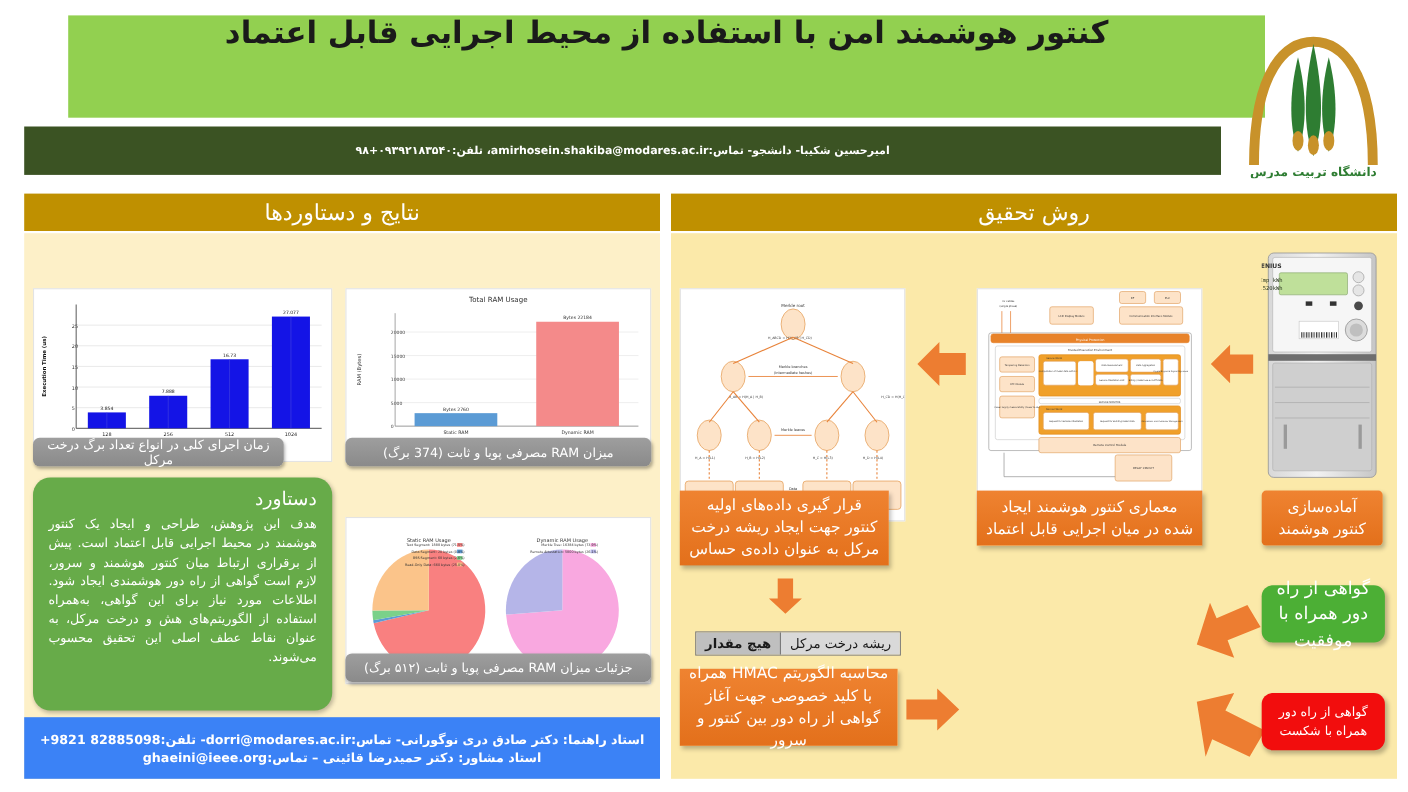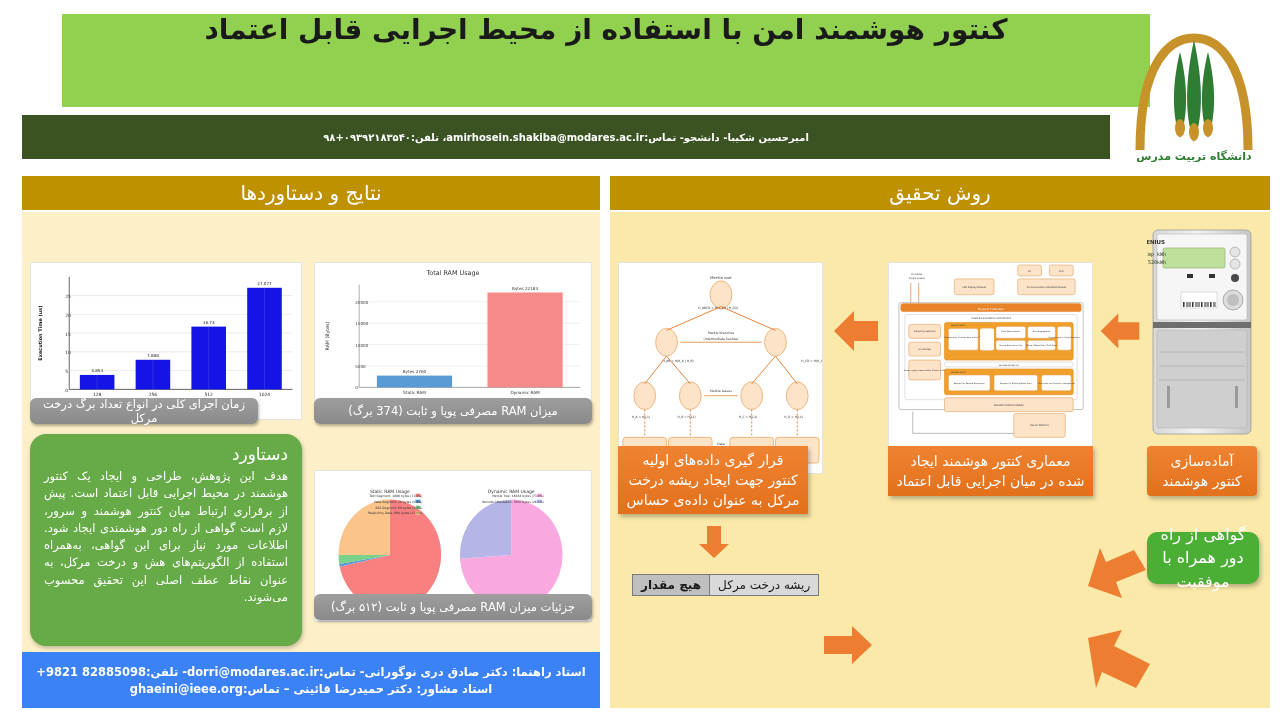--- a/index.html
+++ b/index.html
@@ -451,35 +451,37 @@
       <svg viewBox="0 0 34 36" width="34" height="36">
         <path d="M10 2 L24 2 L24 20 L32 20 L17 34 L2 20 L10 20 Z" fill="#ed7d31"></path>
       </svg>
     </div>
 
     <div class="kv-table" style="left:22px; top:362px;">
       <span class="k">ریشه درخت مرکل</span>
       <span class="v">هیچ مقدار</span>
     </div>
 
+    <div class="orange-box" style="left:8px; top:396px; width:198px; height:70px;">محاسبه الگوریتم HMAC همراه با کلید خصوصی جهت آغاز گواهی از راه دور بین کنتور و سرور</div>
 
     <div class="arrow" style="left:212px; top:412px; width:52px; height:42px;">
       <svg viewBox="0 0 52 42" width="52" height="42">
         <path d="M2 12 L30 12 L30 2 L50 21 L30 40 L30 30 L2 30 Z" fill="#ed7d31"></path>
       </svg>
     </div>
 
 
     <div class="arrow" style="left:474px; top:336px; width:66px; height:56px;">
       <svg viewBox="0 0 66 56" width="66" height="56">
         <path d="M4 38 L38 50 L32 34 L62 22 L50 2 L22 14 L16 0 Z" fill="#ed7d31"></path>
       </svg>
     </div>
     <div class="arrow" style="left:474px; top:418px; width:72px; height:62px;">
       <svg viewBox="0 0 72 62" width="72" height="62">
         <path d="M4 8 L38 0 L30 16 L66 34 L52 58 L18 42 L12 58 Z" fill="#ed7d31"></path>
       </svg>
     </div>
 
     <div class="green-res" style="left:537px; top:320px; width:112px; height:52px;">گواهی از راه دور همراه با موفقیت</div>
+    <div class="red-res" style="left:537px; top:418px; width:112px; height:52px;">گواهی از راه دور همراه با شکست</div>
   </div>
 
 </div>
 
 </body></html>

